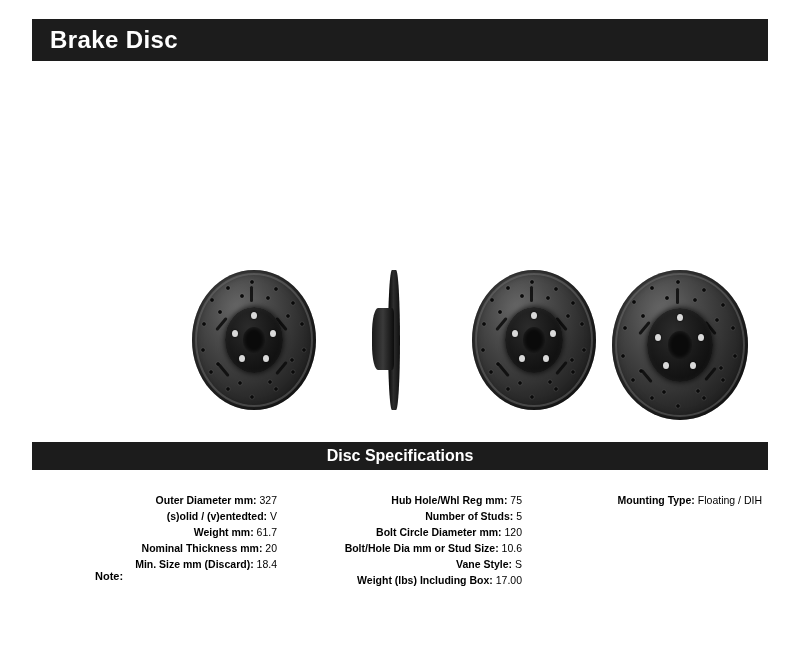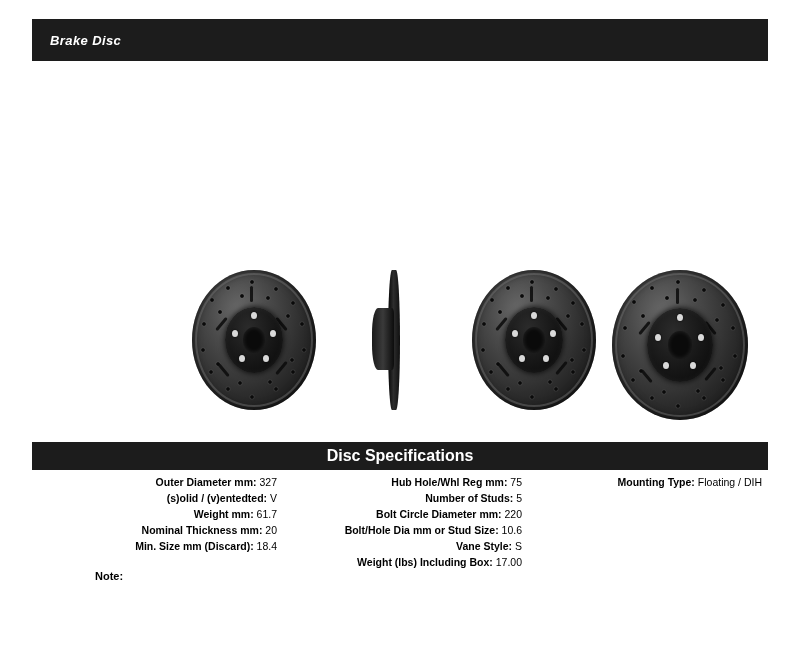--- a/index.html
+++ b/index.html
@@ -37,24 +37,23 @@
     padding: 0 18px;
   }
   .header-part {
     color: #ffffff;
     font-size: 21px;
     font-weight: bold;
     letter-spacing: 0.3px;
   }
   .header-title {
     color: #ffffff;
-    font-size: 13px;
+    font-size: 24px;
     font-weight: bold;
     letter-spacing: 0.4px;
-    font-style: italic;
   }
 
   
   .images-row {
     position: absolute;
     left: 32px;
     top: 270px;
     width: 736px;
     height: 170px;
   }
@@ -162,21 +161,21 @@
 
   .spec-columns {
     position: absolute;
     left: 32px;
     top: 474px;
     width: 736px;
     font-size: 10.5px;
   }
   .spec-col {
     position: absolute;
-    top: 0;
+    top: 18px;
   }
   .spec-col.left  { left: 0;   width: 245px; text-align: right; }
   .spec-col.mid   { left: 245px; width: 245px; text-align: right; }
   .spec-col.right { left: 490px; width: 246px; text-align: right; padding-right: 6px; box-sizing: border-box;}
 
   .spec-line {
     line-height: 16px;
     white-space: nowrap;
   }
   .spec-label { font-weight: bold; }
@@ -361,21 +360,21 @@
       <div class="spec-line">
         <span class="spec-label">Hub Hole/Whl Reg mm:</span>
         <span class="spec-value">75</span>
       </div>
       <div class="spec-line">
         <span class="spec-label">Number of Studs:</span>
         <span class="spec-value">5</span>
       </div>
       <div class="spec-line">
         <span class="spec-label">Bolt Circle Diameter mm:</span>
-        <span class="spec-value">220</span>
+        <span class="spec-value">120</span>
       </div>
       <div class="spec-line">
         <span class="spec-label">Bolt/Hole Dia mm or Stud Size:</span>
         <span class="spec-value">10.6</span>
       </div>
       <div class="spec-line">
         <span class="spec-label">Vane Style:</span>
         <span class="spec-value">S</span>
       </div>
       <div class="spec-line">

